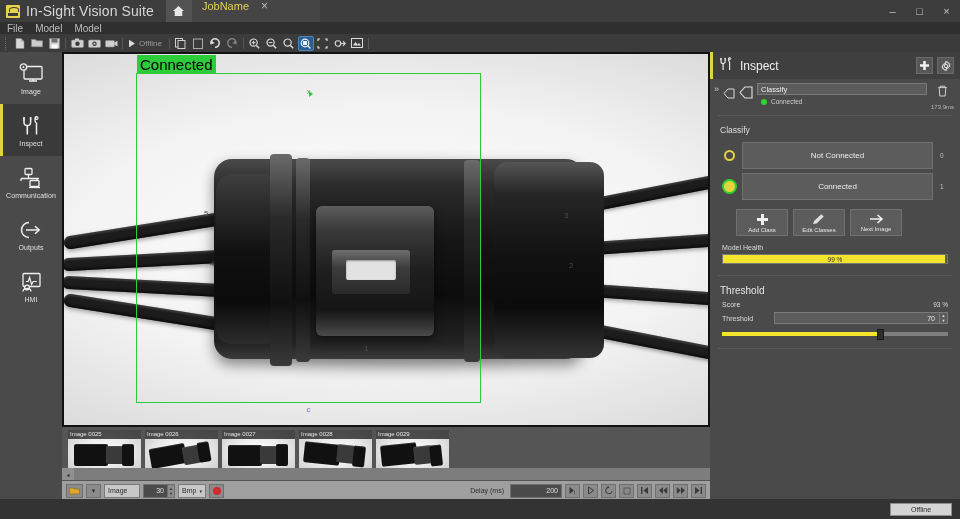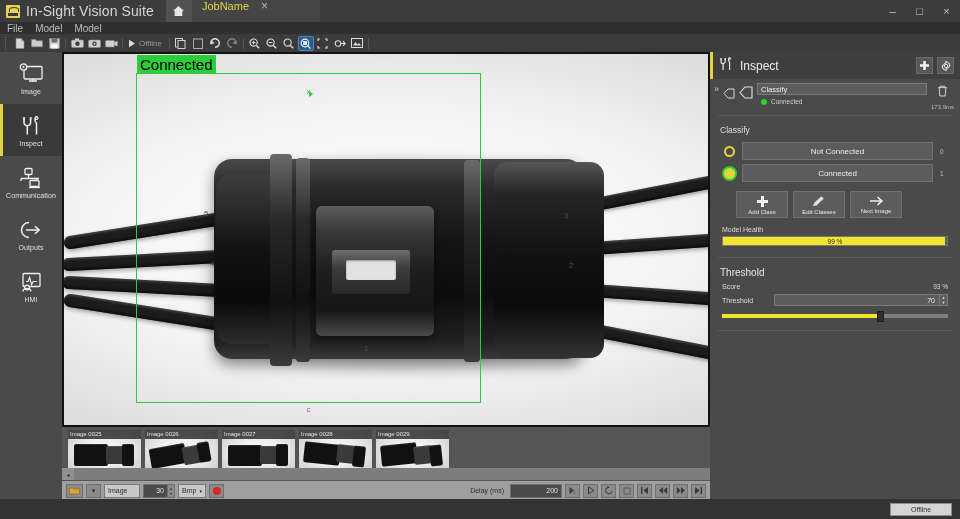--- a/index.html
+++ b/index.html
@@ -254,21 +254,21 @@
 
   .class-row { display: flex; align-items: center; gap: 7px; padding: 2px 8px 2px 14px; }
   .radio-out {
     width: 11px; height: 11px; border-radius: 50%; border: 2px solid #e2d33f; flex: none;
   }
   .radio-sel {
     width: 11px; height: 11px; border-radius: 50%; background: #e2d33f;
     box-shadow: 0 0 0 2px #2fd22f; flex: none;
   }
   .class-btn {
-    flex: 1; height: 18px; background: #5c5c5c; border: 1px solid #707070;
+    flex: 1; height: 27px; background: #5c5c5c; border: 1px solid #707070;
     color: #ececec; font-size: 8px; display: flex; align-items: center; justify-content: center;
   }
   .class-count { width: 12px; color: #c2c2c2; font-size: 6.5px; text-align: left; }
 
   .actions { display: flex; gap: 5px; padding: 7px 10px 0 26px; }
   .act-btn {
     width: 52px; height: 27px; background: #5c5c5c; border: 1px solid #707070;
     display: flex; flex-direction: column; align-items: center; justify-content: center; gap: 1px;
   }
   .act-btn .lbl { color: #e8e8e8; font-size: 6px; }

